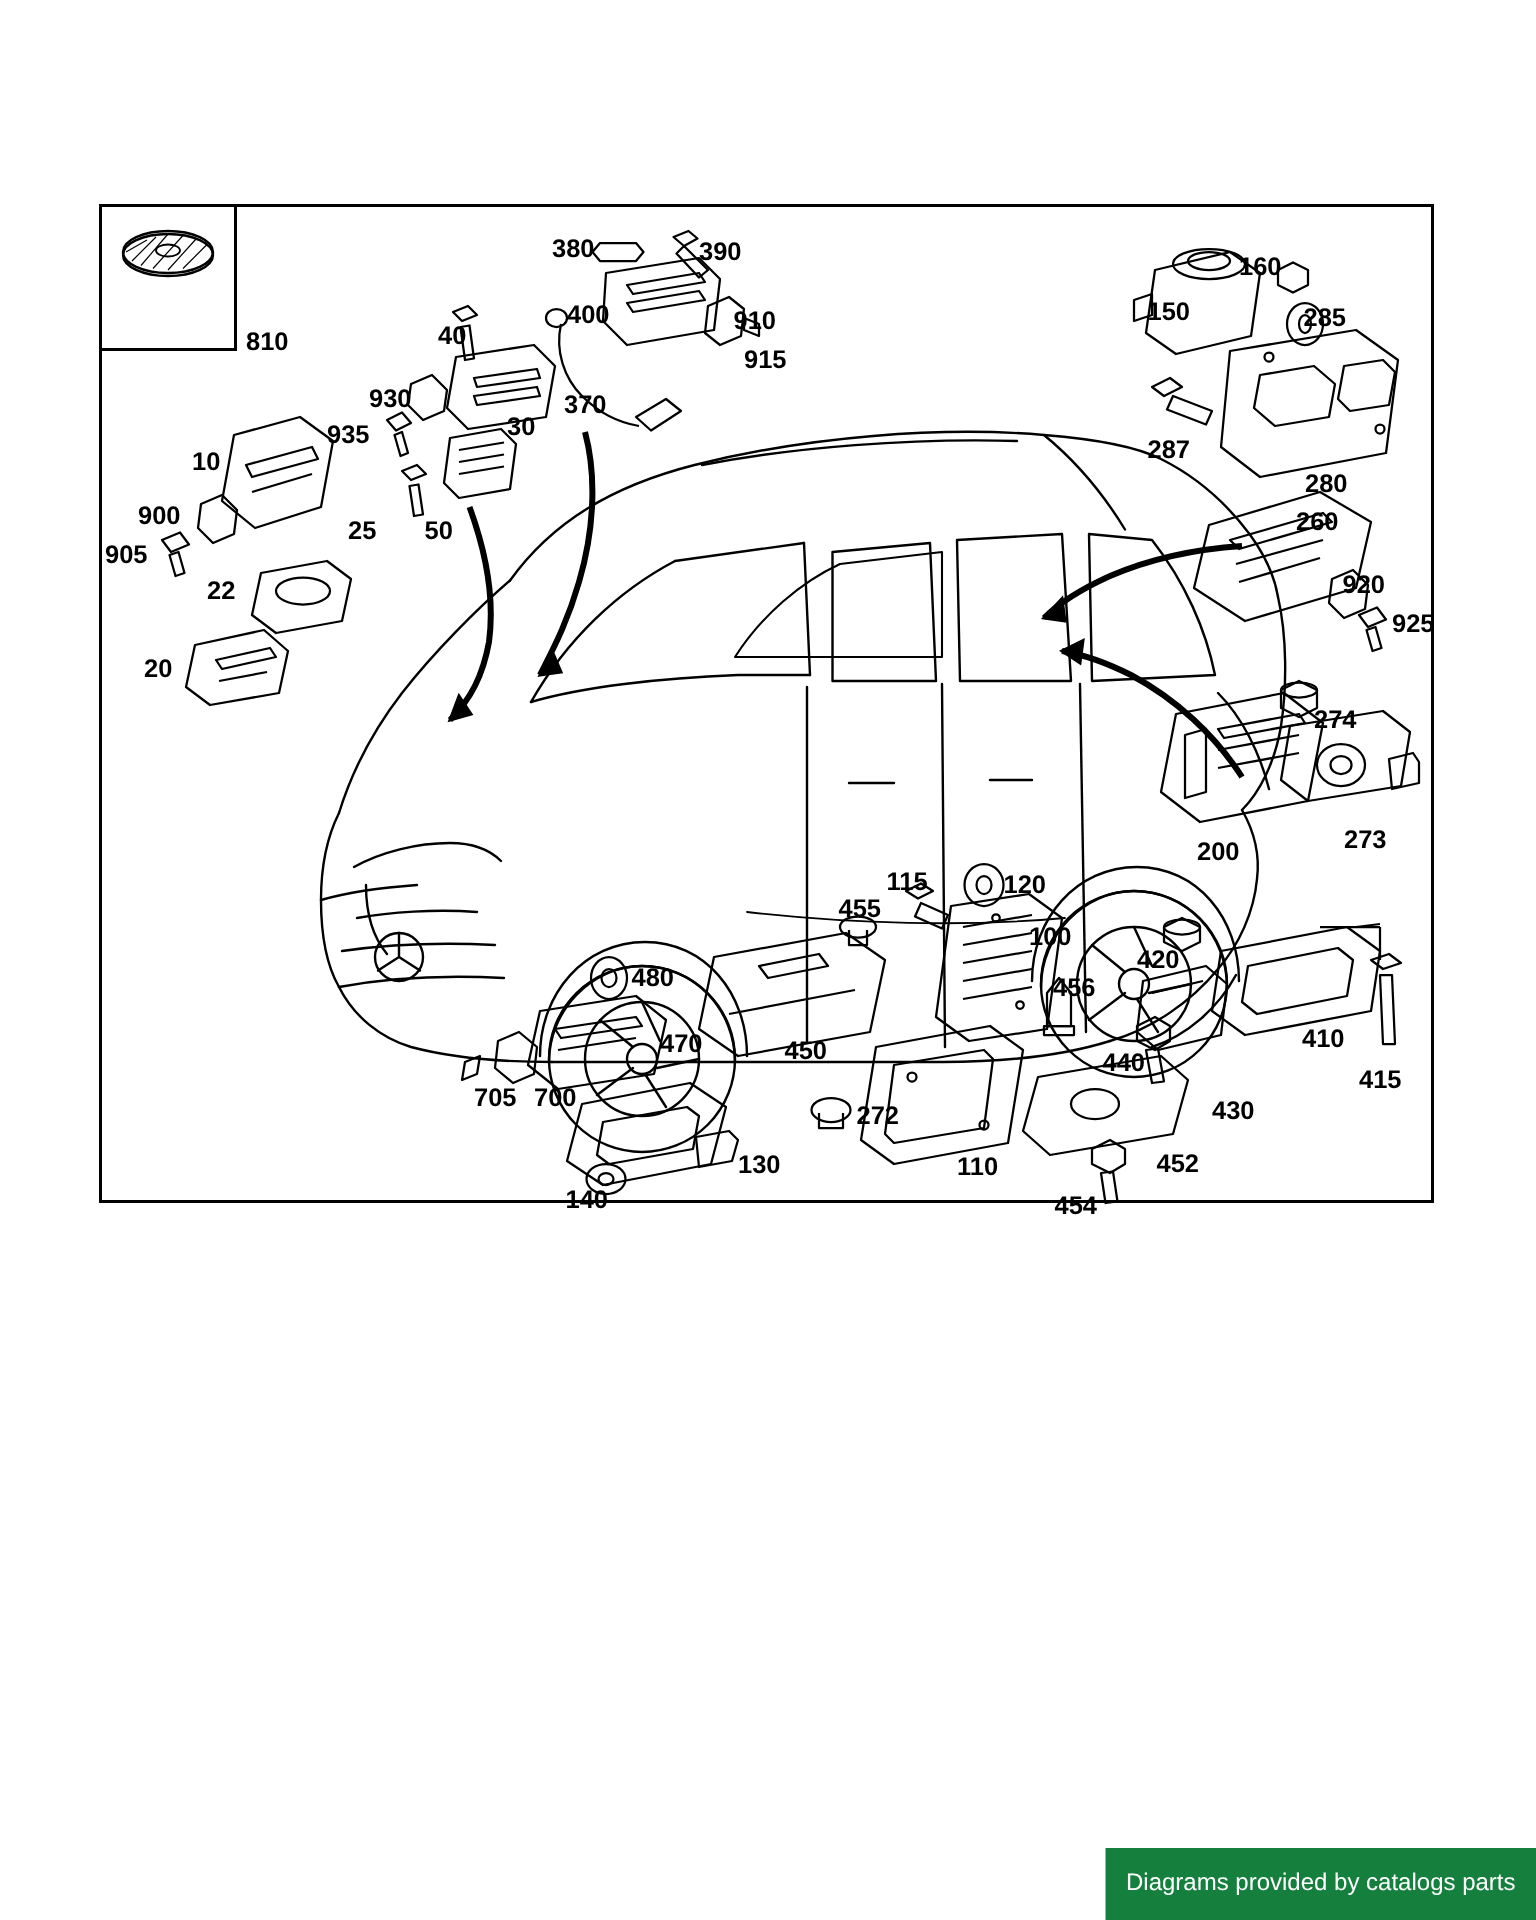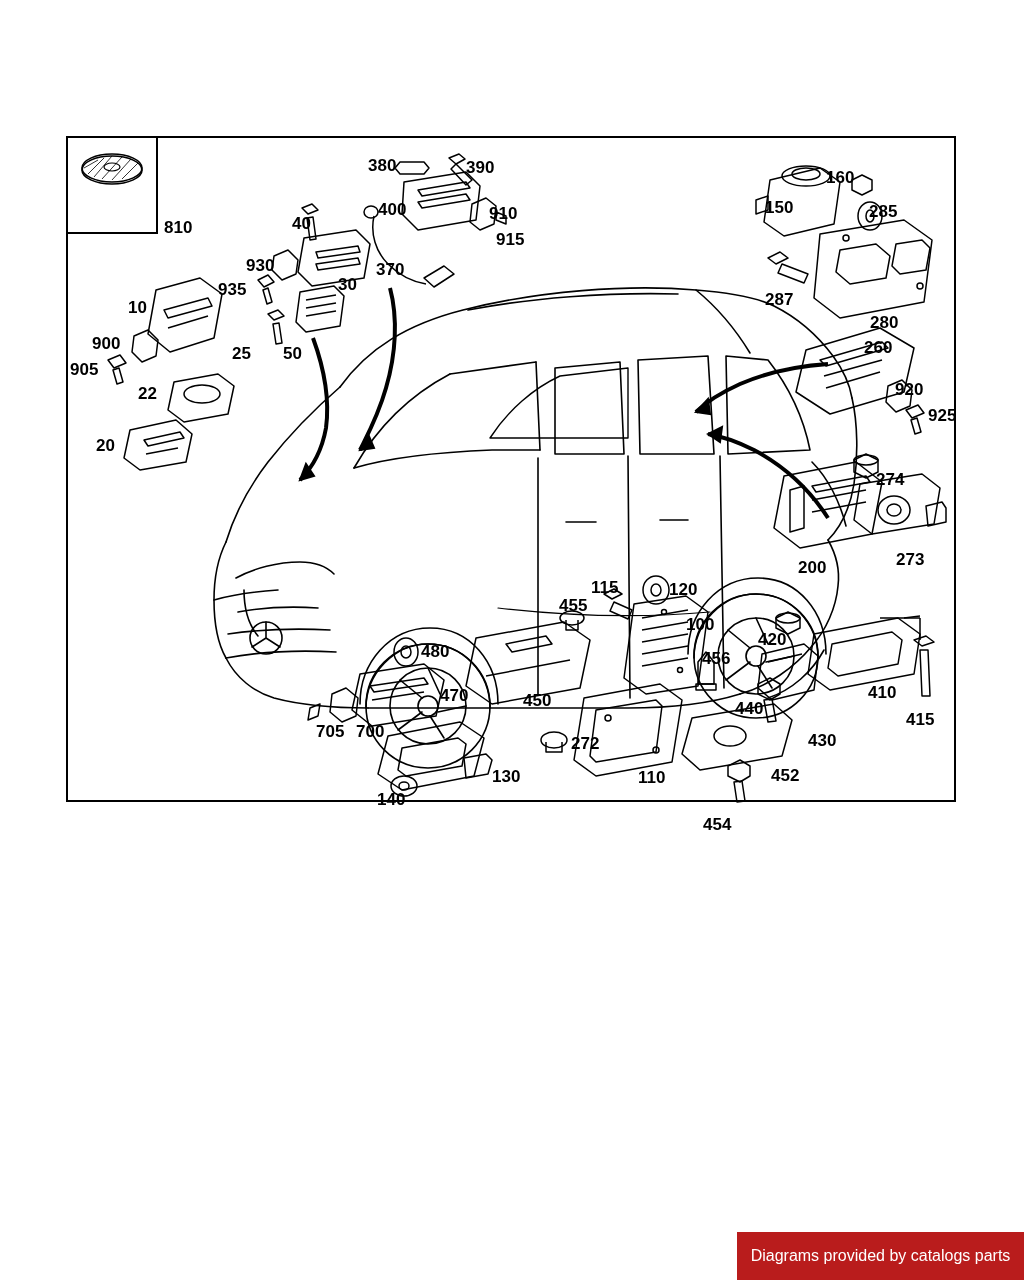--- a/index.html
+++ b/index.html
@@ -49,21 +49,21 @@
     width: 890px;
     height: 666px;
     pointer-events: none;
   }
   #footer-bar {
     position: absolute;
     left: 737px;
     top: 1232px;
     width: 287px;
     height: 48px;
-    background: #b91c1c;
+    background: #15803d;
     color: #fff;
     display: flex;
     align-items: center;
     justify-content: center;
     font-size: 16px;
     font-family: "Liberation Sans", sans-serif;
   }
 </style>
 </head>
 <body>
@@ -372,18 +372,18 @@
   <div class="lbl" style="left:667px; top:561px;">440</div>
   <div class="lbl" style="left:690px; top:492px;">420</div>
   <div class="lbl" style="left:800px; top:545px;">410</div>
   <div class="lbl" style="left:740px; top:568px;margin-top:25px;">430</div>
   <div class="lbl" style="left:838px; top:572px;">415</div>
   <div class="lbl" style="left:503px; top:596px;">272</div>
   <div class="lbl" style="left:424px; top:629px;">130</div>
   <div class="lbl" style="left:309px; top:652px;">140</div>
   <div class="lbl" style="left:570px; top:630px;">110</div>
   <div class="lbl" style="left:703px; top:628px;">452</div>
-  <div class="lbl" style="left:635px; top:656px;margin-top:21px;">454</div>
+  <div class="lbl" style="left:635px; top:656px;">454</div>
 </div>
 
 <div id="footer-bar">
   <span>Diagrams provided by catalogs parts</span>
 </div>
 
 </body></html>

